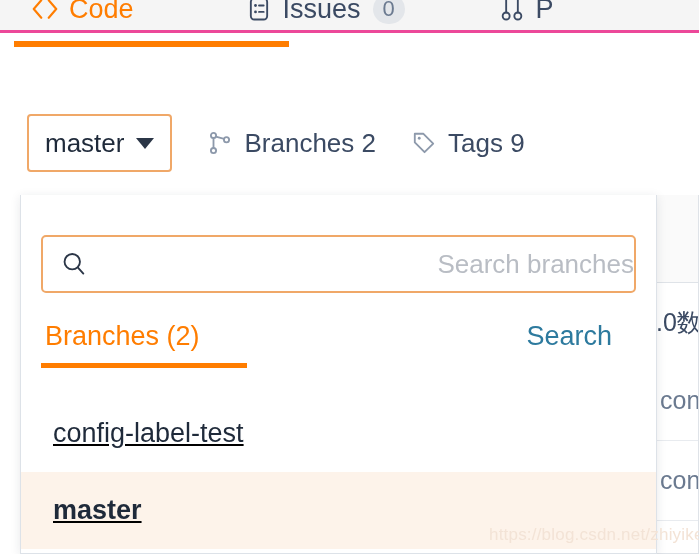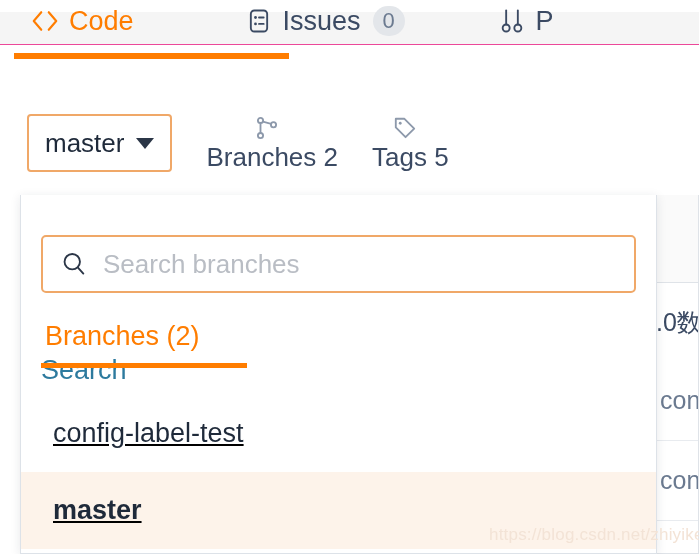--- a/index.html
+++ b/index.html
@@ -20,25 +20,25 @@
     width: 699px;
     height: 554px;
     overflow: hidden;
     background: #ffffff;
   }
 
   
   .tabbar {
     position: absolute;
     left: 0;
-    top: 12px;
+    top: 0;
     width: 699px;
     height: 33px;
     background: #f5f5f5;
-    border-bottom: 1px solid #ec4899;
+    border-bottom: 3px solid #ec4899;
     box-sizing: border-box;
   }
   .tabs {
     position: absolute;
     left: 14px;
     top: -24px;
     display: flex;
     align-items: center;
     height: 66px;
   }
@@ -163,21 +163,20 @@
     border-top: 11px solid #2b3647;
   }
   .tool-link {
     display: flex;
     align-items: center;
     margin-left: 34px;
     font-size: 26px;
     color: #3b4a63;
     cursor: pointer;
     white-space: nowrap;
-    flex-direction: column;
   }
   .tool-link .t-icon {
     display: inline-flex;
     align-items: center;
     justify-content: center;
     width: 28px;
     height: 28px;
     margin-right: 10px;
     flex: none;
   }
@@ -217,33 +216,33 @@
   }
   .search-input {
     flex: 1;
     border: none;
     outline: none;
     background: transparent;
     font-family: "Liberation Sans", sans-serif;
     font-size: 26px;
     color: #1f2a3a;
     padding: 0;
+    text-align: right;
   }
   .search-input::placeholder {
     color: #b9bdc4;
   }
 
   .dd-tabrow {
     position: relative;
     margin: 26px 20px 0 20px;
     height: 54px;
     display: flex;
     align-items: flex-start;
     justify-content: space-between;
-    flex-direction: column;
   }
   .dd-tab {
     font-size: 27px;
     color: #ff7d00;
     cursor: pointer;
     line-height: 34px;
     padding-left: 4px;
   }
   .dd-tab-underline {
     position: absolute;
@@ -367,21 +366,21 @@
       <span>Branches 2</span>
     </div>
 
     <div class="tool-link">
       <span class="t-icon">
         <svg viewBox="0 0 24 24" width="26" height="26" fill="none" stroke="#8d99ab" stroke-width="1.7" stroke-linecap="round" stroke-linejoin="round">
           <path d="M20.5 12.5 L 12.5 20.5 L 3.5 11.5 L 3.5 3.5 L 11.5 3.5 Z"></path>
           <circle cx="7.6" cy="7.6" r="1.3" fill="#8d99ab" stroke="none"></circle>
         </svg>
       </span>
-      <span>Tags 5</span>
+      <span>Tags 9</span>
     </div>
 
   </div>
 
   <div class="dropdown">
 
     <div class="search-wrap">
       <span class="search-icon">
         <svg viewBox="0 0 24 24" width="28" height="28" fill="none" stroke="#2b3647" stroke-width="1.6" stroke-linecap="round">
           <circle cx="10.5" cy="10" r="6.6"></circle>

